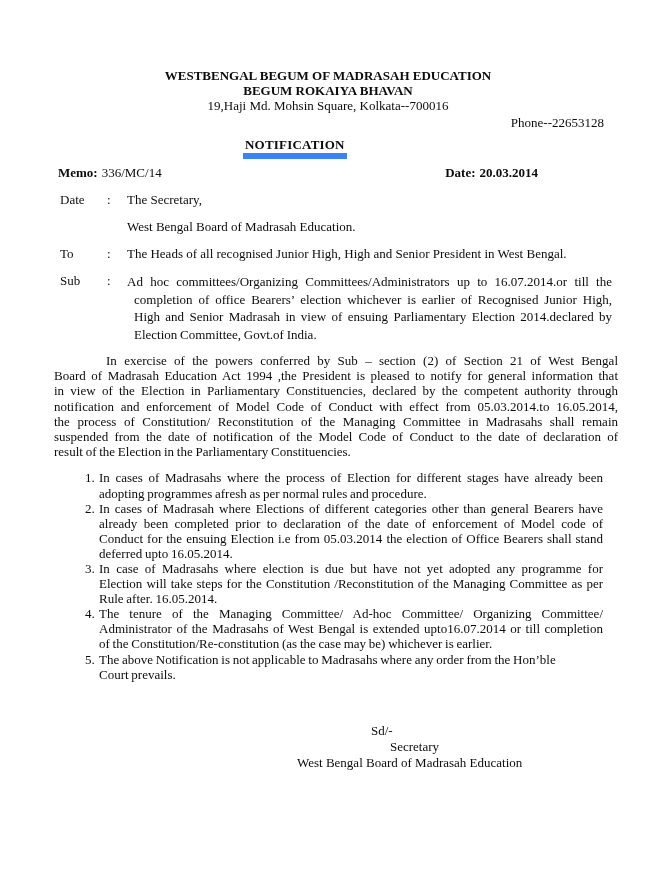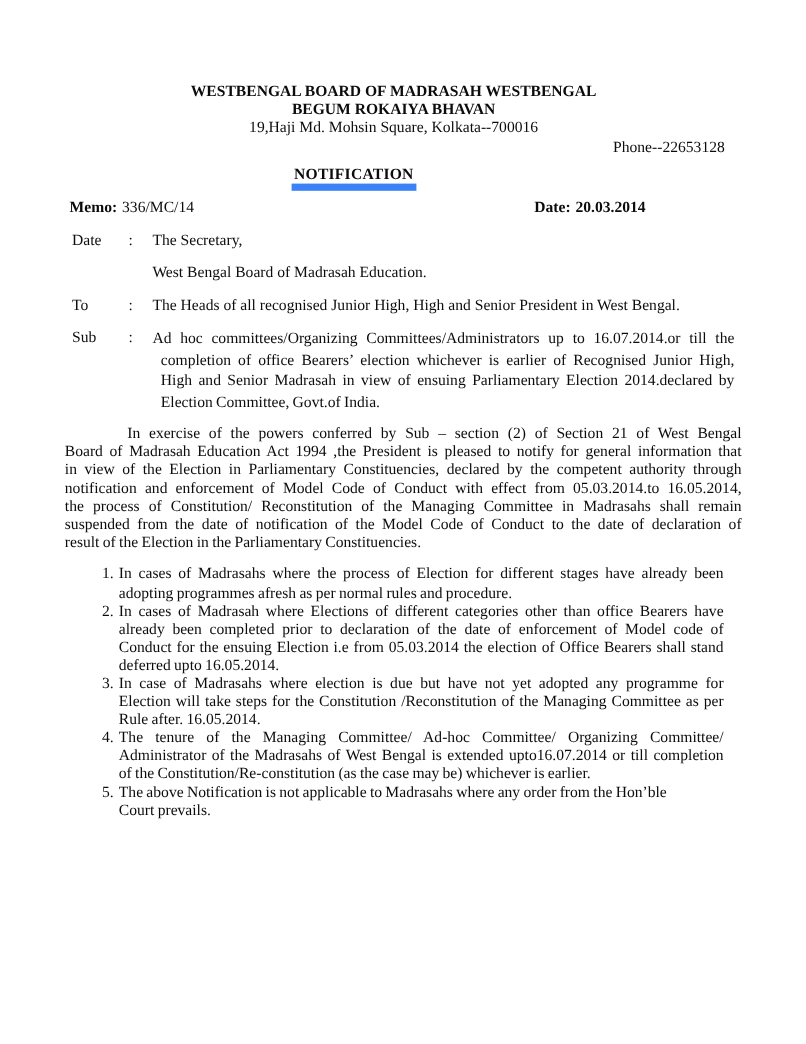--- a/index.html
+++ b/index.html
@@ -52,21 +52,21 @@
   .sig{margin-top:41px;line-height:16.3px;}
   .sig-sd{margin-left:317px;}
   .sig-desig{margin-left:336px;}
   .sig-org{margin-left:243px;}
 </style>
 </head>
 <body>
 
 <div class="page">
 
-  <div class="hdr-line hdr-bold">WESTBENGAL BOARD OF MADRASAH WESTBENGAL</div>
+  <div class="hdr-line hdr-bold">WESTBENGAL BEGUM OF MADRASAH EDUCATION</div>
   <div class="hdr-line hdr-bold">BEGUM ROKAIYA BHAVAN</div>
   <div class="hdr-line">19,Haji Md. Mohsin Square, Kolkata--700016</div>
   <div class="phone-line">Phone--22653128</div>
 
   <div class="doc-title">NOTIFICATION</div>
 
   <div class="memo-row">
     <div class="memo-left"><span class="bold lblspace">Memo:</span><span>336/MC/14</span></div>
     <div class="date-right"><span class="lblspace">Date:</span><span>20.03.2014</span></div>
   </div>
@@ -109,21 +109,21 @@
       <div class="item">
         <span class="num">1.</span>
         <div class="itext jlines">
           <div class="tline">In cases of Madrasahs where the process of Election for different stages have already been</div>
           <div class="tline">adopting programmes afresh as per normal rules and procedure.</div>
         </div>
       </div>
       <div class="item">
         <span class="num">2.</span>
         <div class="itext jlines">
-          <div class="tline">In cases of Madrasah where Elections of different categories other than office Bearers have</div>
+          <div class="tline">In cases of Madrasah where Elections of different categories other than general Bearers have</div>
           <div class="tline">already been completed prior to declaration of the date of enforcement of Model code of</div>
           <div class="tline">Conduct for the ensuing Election i.e from 05.03.2014 the election of Office Bearers shall stand</div>
           <div class="tline">deferred upto 16.05.2014.</div>
         </div>
       </div>
       <div class="item">
         <span class="num">3.</span>
         <div class="itext jlines">
           <div class="tline">In case of Madrasahs where election is due but have not yet adopted any programme for</div>
           <div class="tline">Election will take steps for the Constitution /Reconstitution of the Managing Committee as per</div>
@@ -140,14 +140,19 @@
       </div>
       <div class="item">
         <span class="num">5.</span>
         <div class="itext nojust">
           <div class="tline">The above Notification is not applicable to Madrasahs where any order from the Hon’ble</div>
           <div class="tline">Court prevails.</div>
         </div>
       </div>
     </div>
 
+  <div class="sig">
+    <div class="sig-sd">Sd/-</div>
+    <div class="sig-desig">Secretary</div>
+    <div class="sig-org">West Bengal Board of Madrasah Education</div>
+  </div>
 
 </div>
 
 </body></html>

